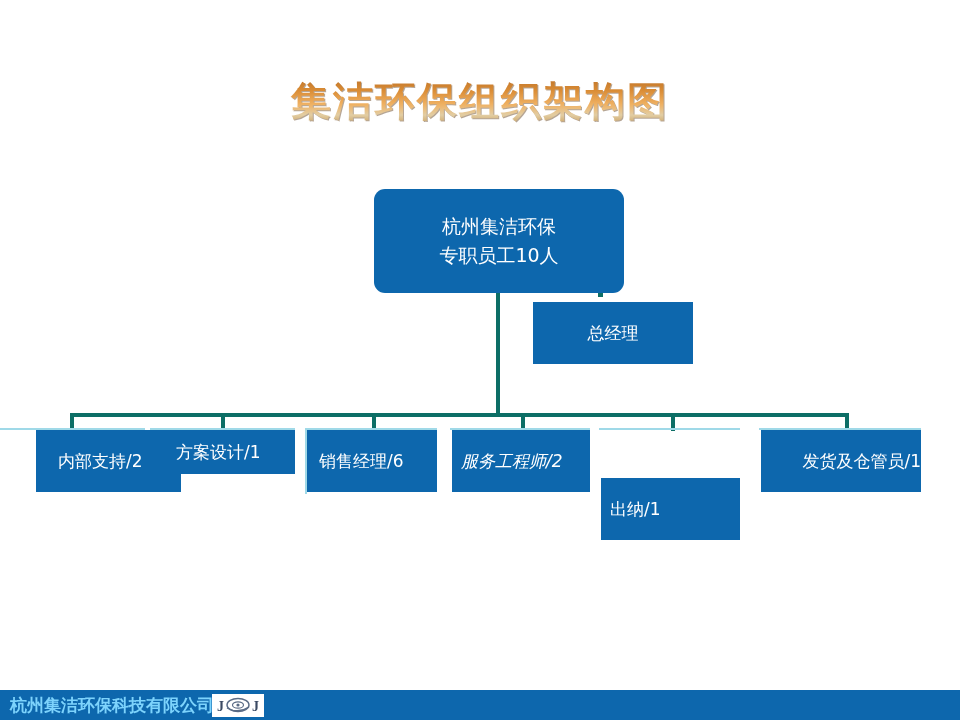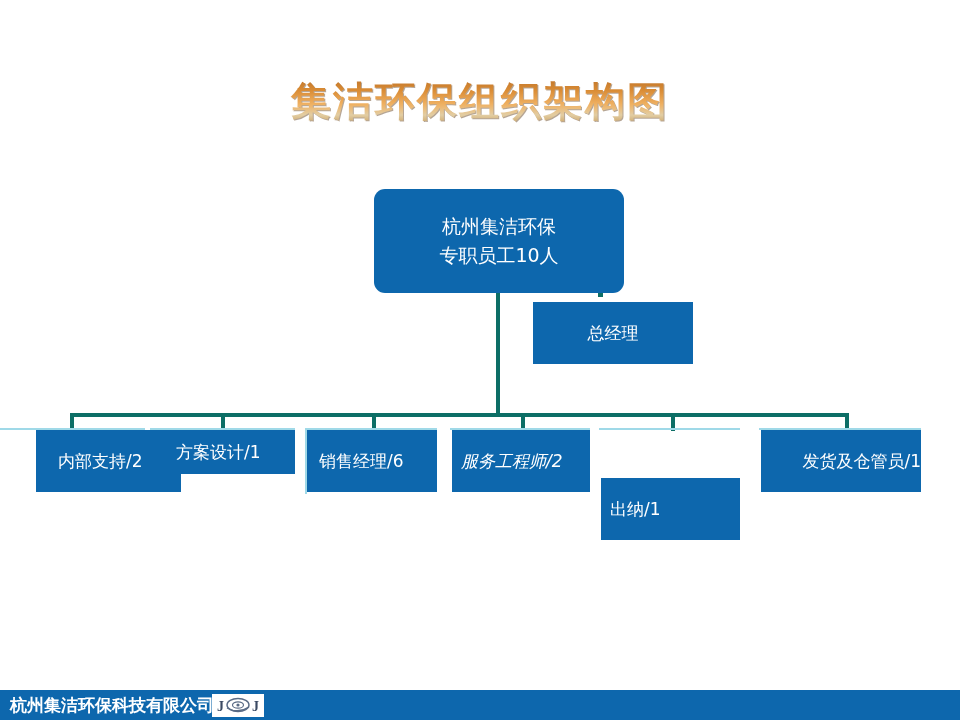--- a/index.html
+++ b/index.html
@@ -103,21 +103,21 @@
     width: 960px;
     height: 30px;
     background: #0d67ad;
   }
   #footer-company {
     position: absolute;
     left: 10px;
     top: 4px;
     font-size: 17px;
     font-weight: bold;
-    color: #ffffff;
+    color: #7dd3fc;
     line-height: 22px;
     letter-spacing: 0px;
     white-space: nowrap;
   }
   #footer-logo {
     position: absolute;
     left: 212px;
     top: 694px;
     width: 52px;
     height: 23px;

